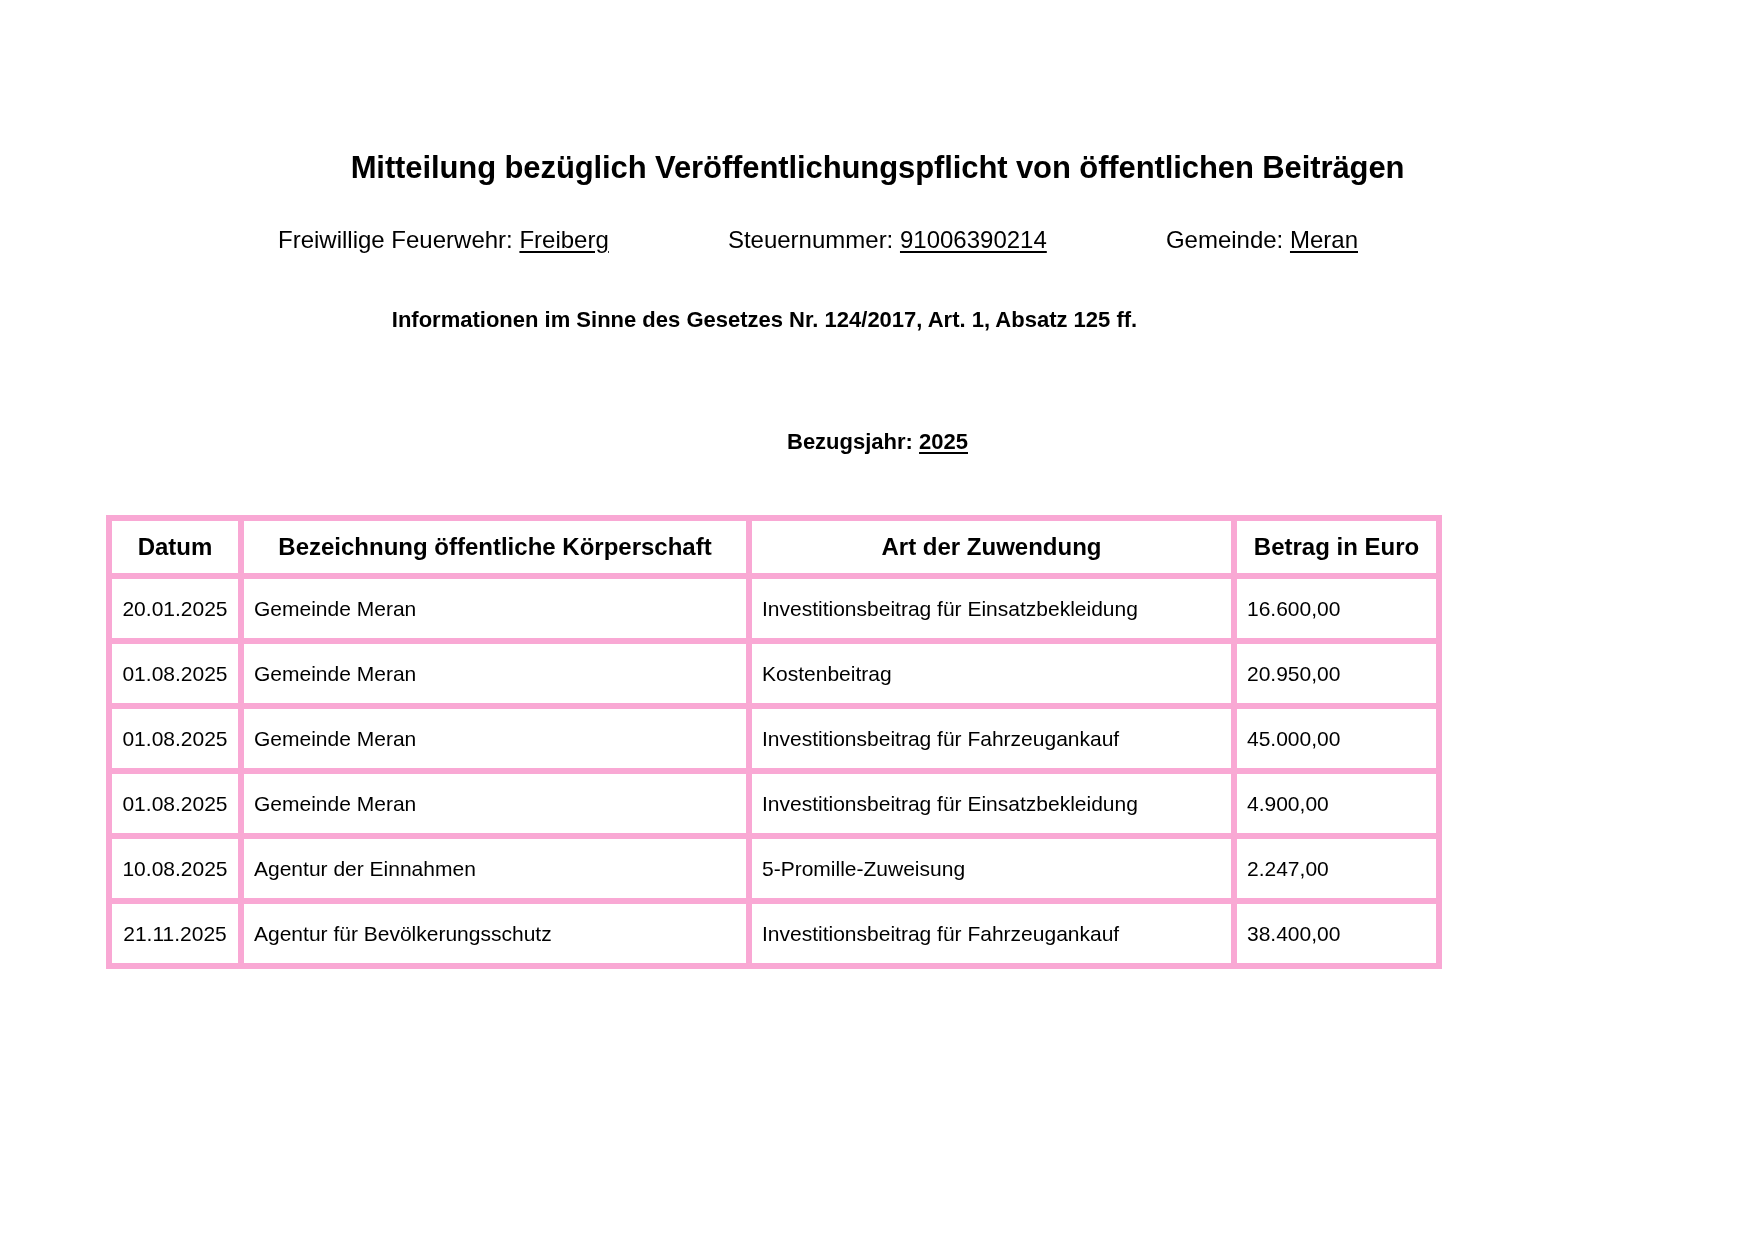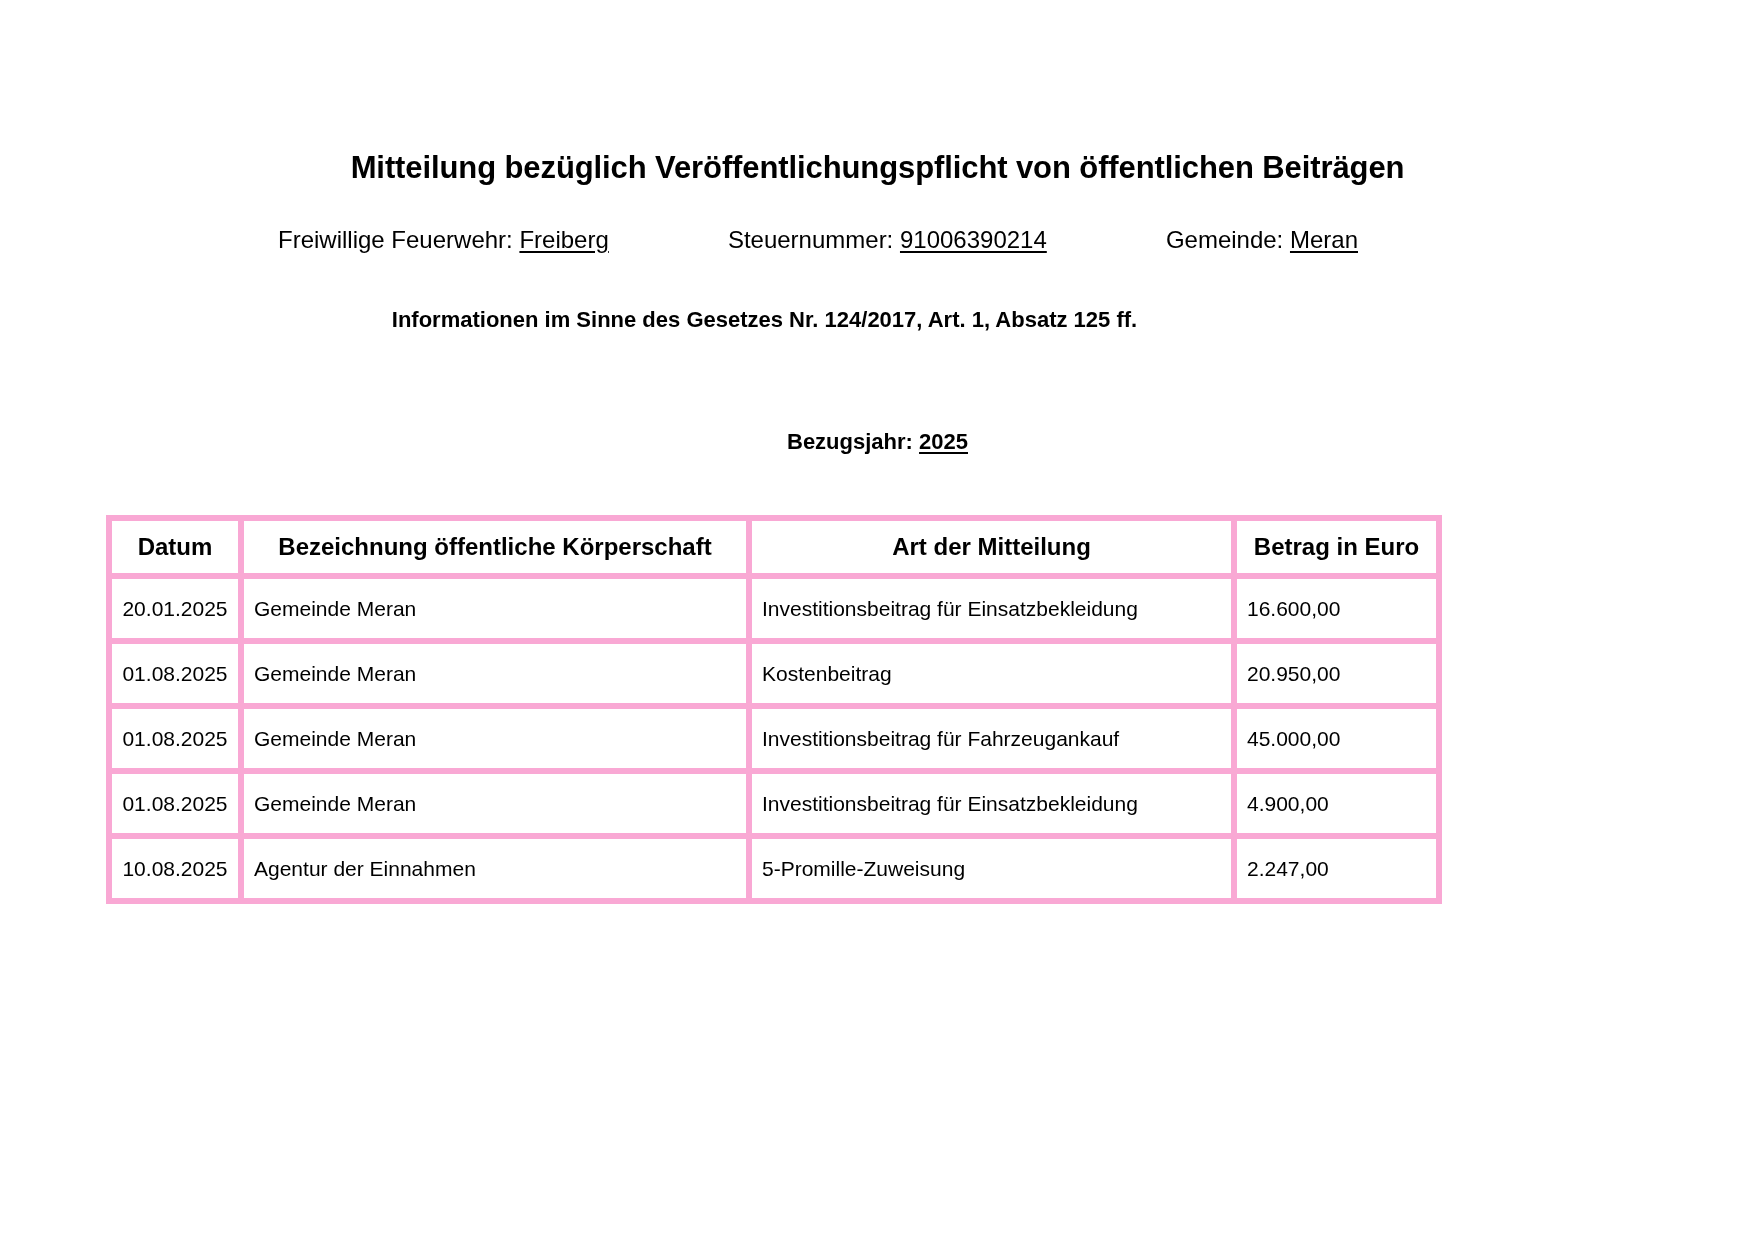--- a/index.html
+++ b/index.html
@@ -163,21 +163,21 @@
       <colgroup>
         <col class="c-date">
         <col class="c-body">
         <col class="c-type">
         <col class="c-amount">
       </colgroup>
       <thead>
         <tr>
           <th>Datum</th>
           <th>Bezeichnung öffentliche Körperschaft</th>
-          <th>Art der Mitteilung</th>
+          <th>Art der Zuwendung</th>
           <th>Betrag in Euro</th>
         </tr>
       </thead>
       <tbody>
         <tr>
           <td class="col-date">20.01.2025</td>
           <td>Gemeinde Meran</td>
           <td>Investitionsbeitrag für Einsatzbekleidung</td>
           <td>16.600,00</td>
         </tr>
@@ -198,17 +198,23 @@
           <td>Gemeinde Meran</td>
           <td>Investitionsbeitrag für Einsatzbekleidung</td>
           <td>4.900,00</td>
         </tr>
         <tr>
           <td class="col-date">10.08.2025</td>
           <td>Agentur der Einnahmen</td>
           <td>5-Promille-Zuweisung</td>
           <td>2.247,00</td>
         </tr>
+        <tr>
+          <td class="col-date">21.11.2025</td>
+          <td>Agentur für Bevölkerungsschutz</td>
+          <td>Investitionsbeitrag für Fahrzeugankauf</td>
+          <td>38.400,00</td>
+        </tr>
       </tbody>
     </table>
   </div>
 
 </div>
 
 </body></html>

